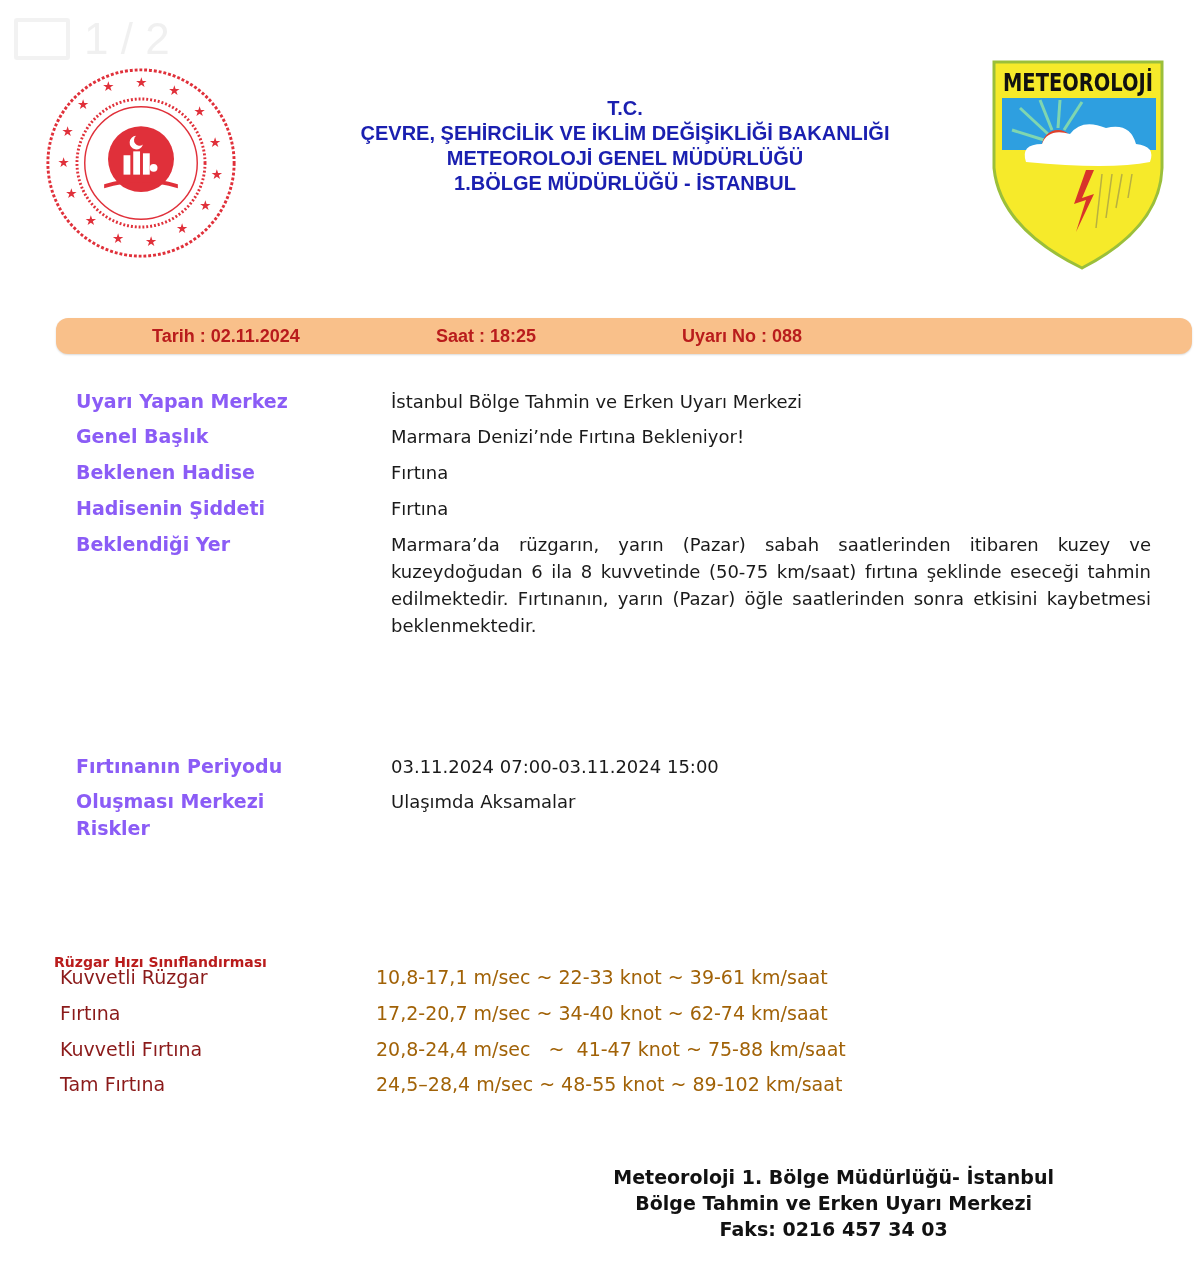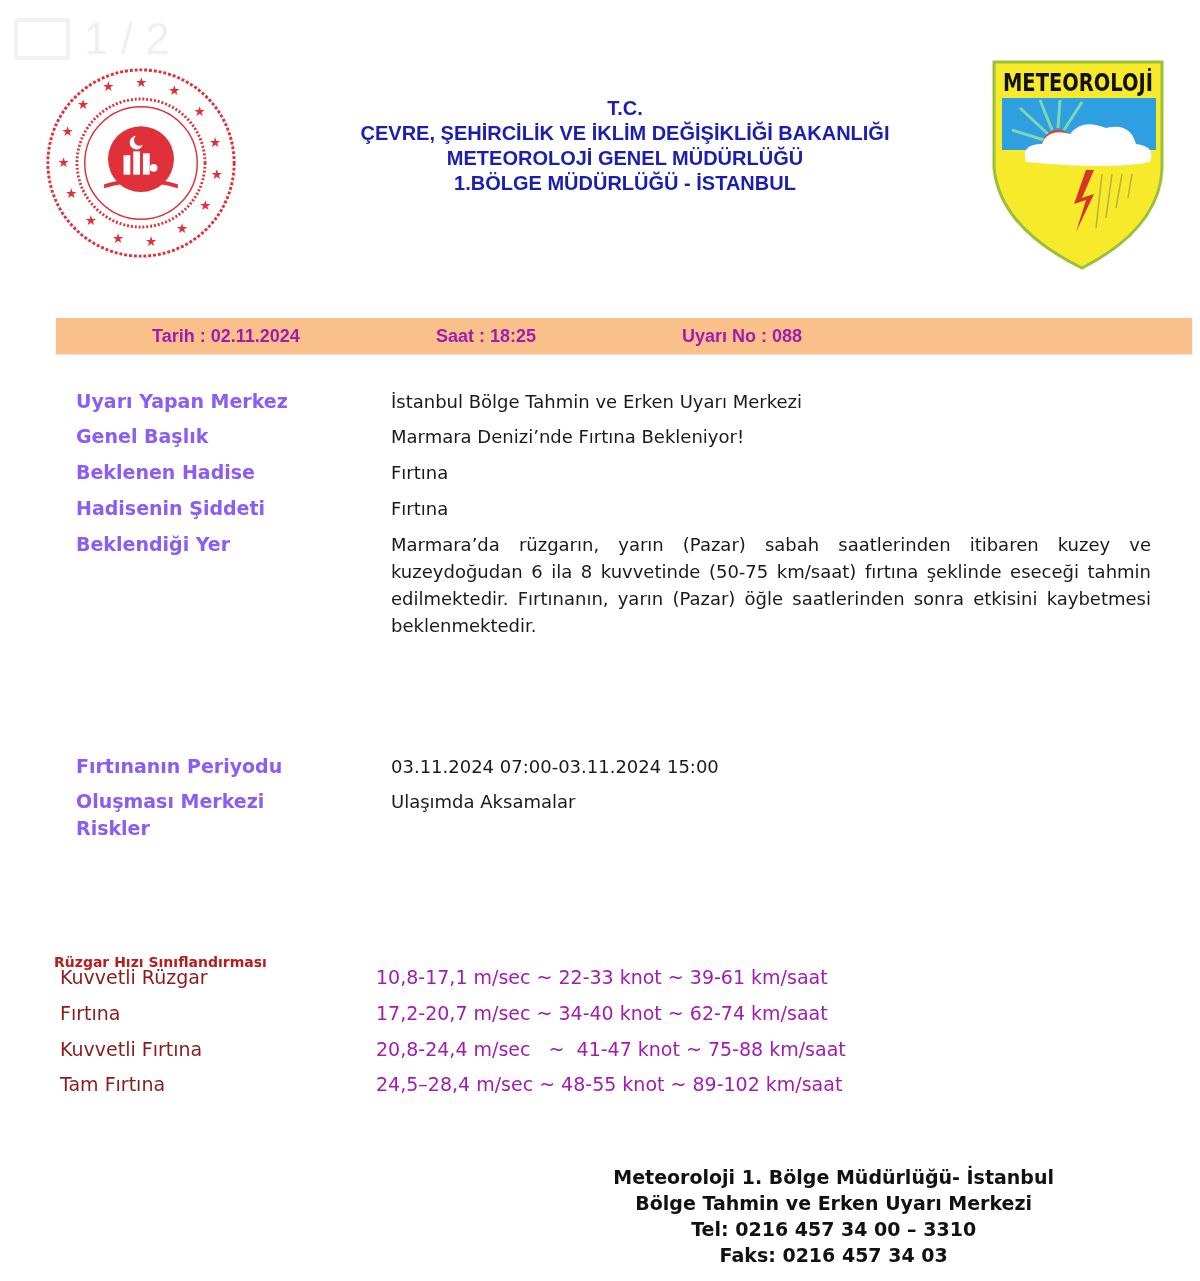--- a/index.html
+++ b/index.html
@@ -8,32 +8,32 @@
   .page-indicator .box { width:56px; height:42px; border:4px solid #999; border-radius:3px; box-sizing:border-box; }
   .page-indicator .txt { font-size:44px; color:#888; font-family:"Liberation Sans", sans-serif; }
 
   .seal { position:absolute; left:44px; top:66px; width:194px; height:194px; }
   .logo-met { position:absolute; left:990px; top:58px; width:176px; height:214px; }
 
   .header-title { position:absolute; left:300px; top:96px; width:650px; text-align:center;
     font-family:"Liberation Sans", sans-serif; font-weight:bold; color:#1a1fb0; font-size:20px; line-height:25px; }
 
   .info-bar { position:absolute; left:56px; top:318px; width:1136px; height:36px; background:#f9c08a;
-    box-shadow:0 1px 2px rgba(0,0,0,0.15); font-family:"Liberation Sans", sans-serif; font-weight:bold; font-size:18px; color:#a21caf; }
+    box-shadow:0 1px 2px rgba(0,0,0,0.15); font-family:"Liberation Sans", sans-serif; font-weight:bold; font-size:18px; color:#b91c1c;border-radius:12px; }
   .info-bar span { position:absolute; top:8px; }
 
   .rows { position:absolute; left:76px; top:388px; width:1080px; }
   .row { position:absolute; left:0; width:1080px; }
   .label { position:absolute; left:0; width:300px; color:#8b5cf6; font-weight:bold; font-size:19px; line-height:27px; }
   .value { position:absolute; left:315px; width:760px; color:#1a1a1a; font-size:18px; line-height:27px; text-align:justify; }
 
   .wind-title { position:absolute; left:54px; top:954px; color:#b91c1c; font-weight:bold; font-size:14px; }
   .wind-row { position:absolute; left:60px; width:900px; font-size:19px; }
   .wind-row .wl { position:absolute; left:0; color:#8b1a1a; }
-  .wind-row .wv { position:absolute; left:316px; color:#a21caf; white-space:pre; }
+  .wind-row .wv { position:absolute; left:316px; color:#a16207; white-space:pre; }
 
   .footer { position:absolute; right:146px; top:1164px; text-align:center; font-weight:bold; color:#111; font-size:19px; line-height:26px; }
 </style>
 </head>
 <body>
 
 <div class="page-indicator">
   <div class="box"></div>
   <div class="txt">1 / 2</div>
 </div>
@@ -153,15 +153,14 @@
   <span class="wv">20,8-24,4 m/sec   ~  41-47 knot ~ 75-88 km/saat</span>
 </div>
 <div class="wind-row" style="top:1073px;">
   <span class="wl">Tam Fırtına</span>
   <span class="wv">24,5–28,4 m/sec ~ 48-55 knot ~ 89-102 km/saat</span>
 </div>
 
 <div class="footer">
   <div>Meteoroloji 1. Bölge Müdürlüğü- İstanbul</div>
   <div>Bölge Tahmin ve Erken Uyarı Merkezi</div>
-  <div>Tel: 0216 457 34 00 – 3310</div>
   <div>Faks: 0216 457 34 03</div>
 </div>
 
 </body></html>

